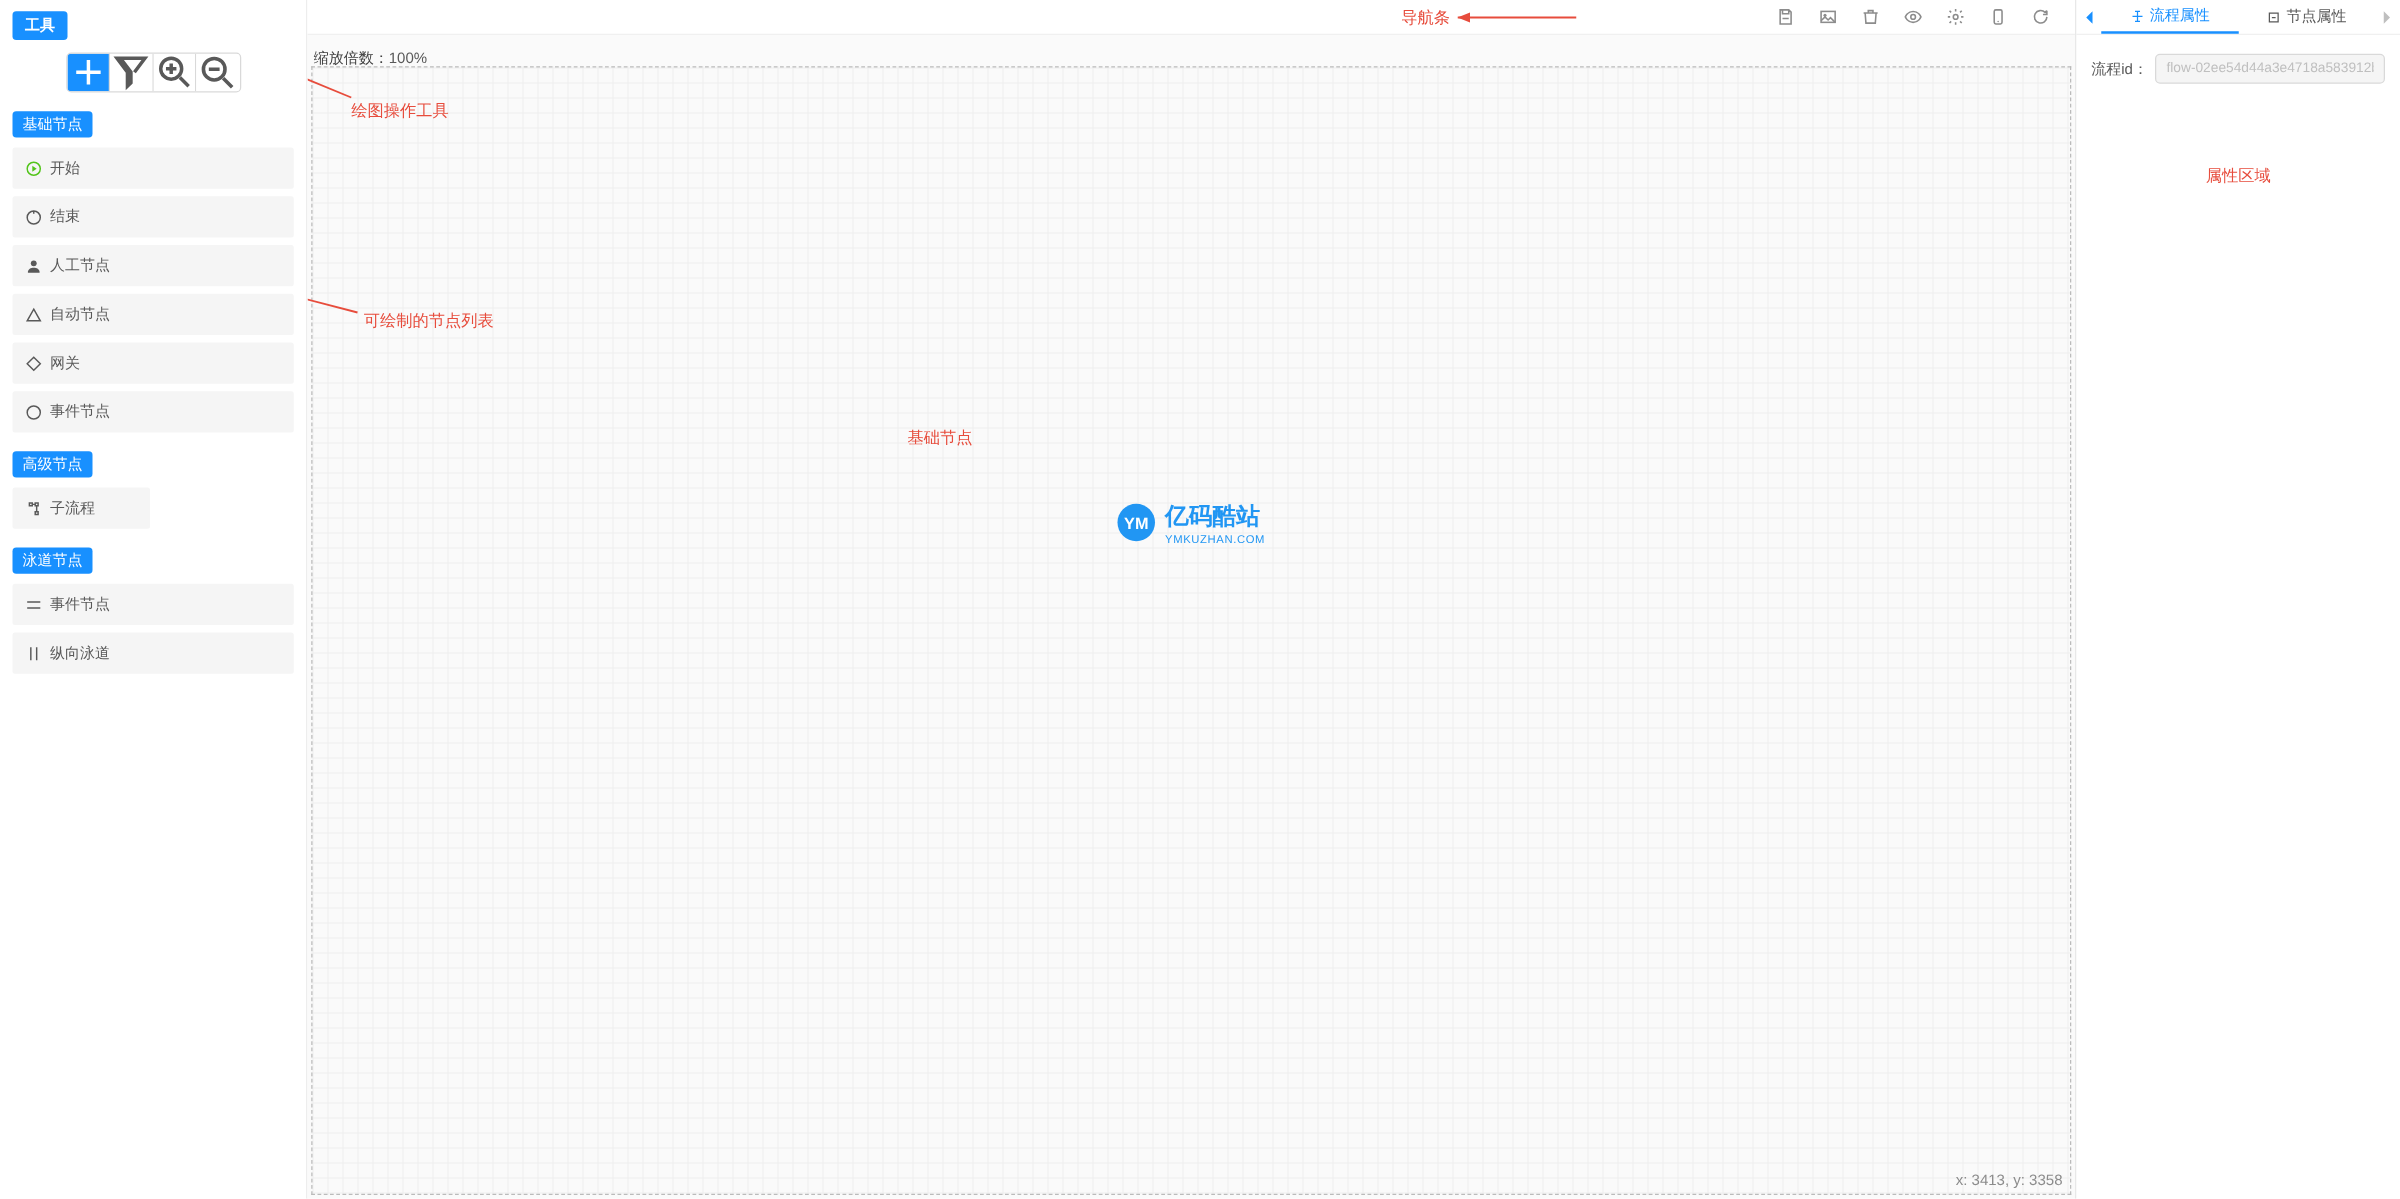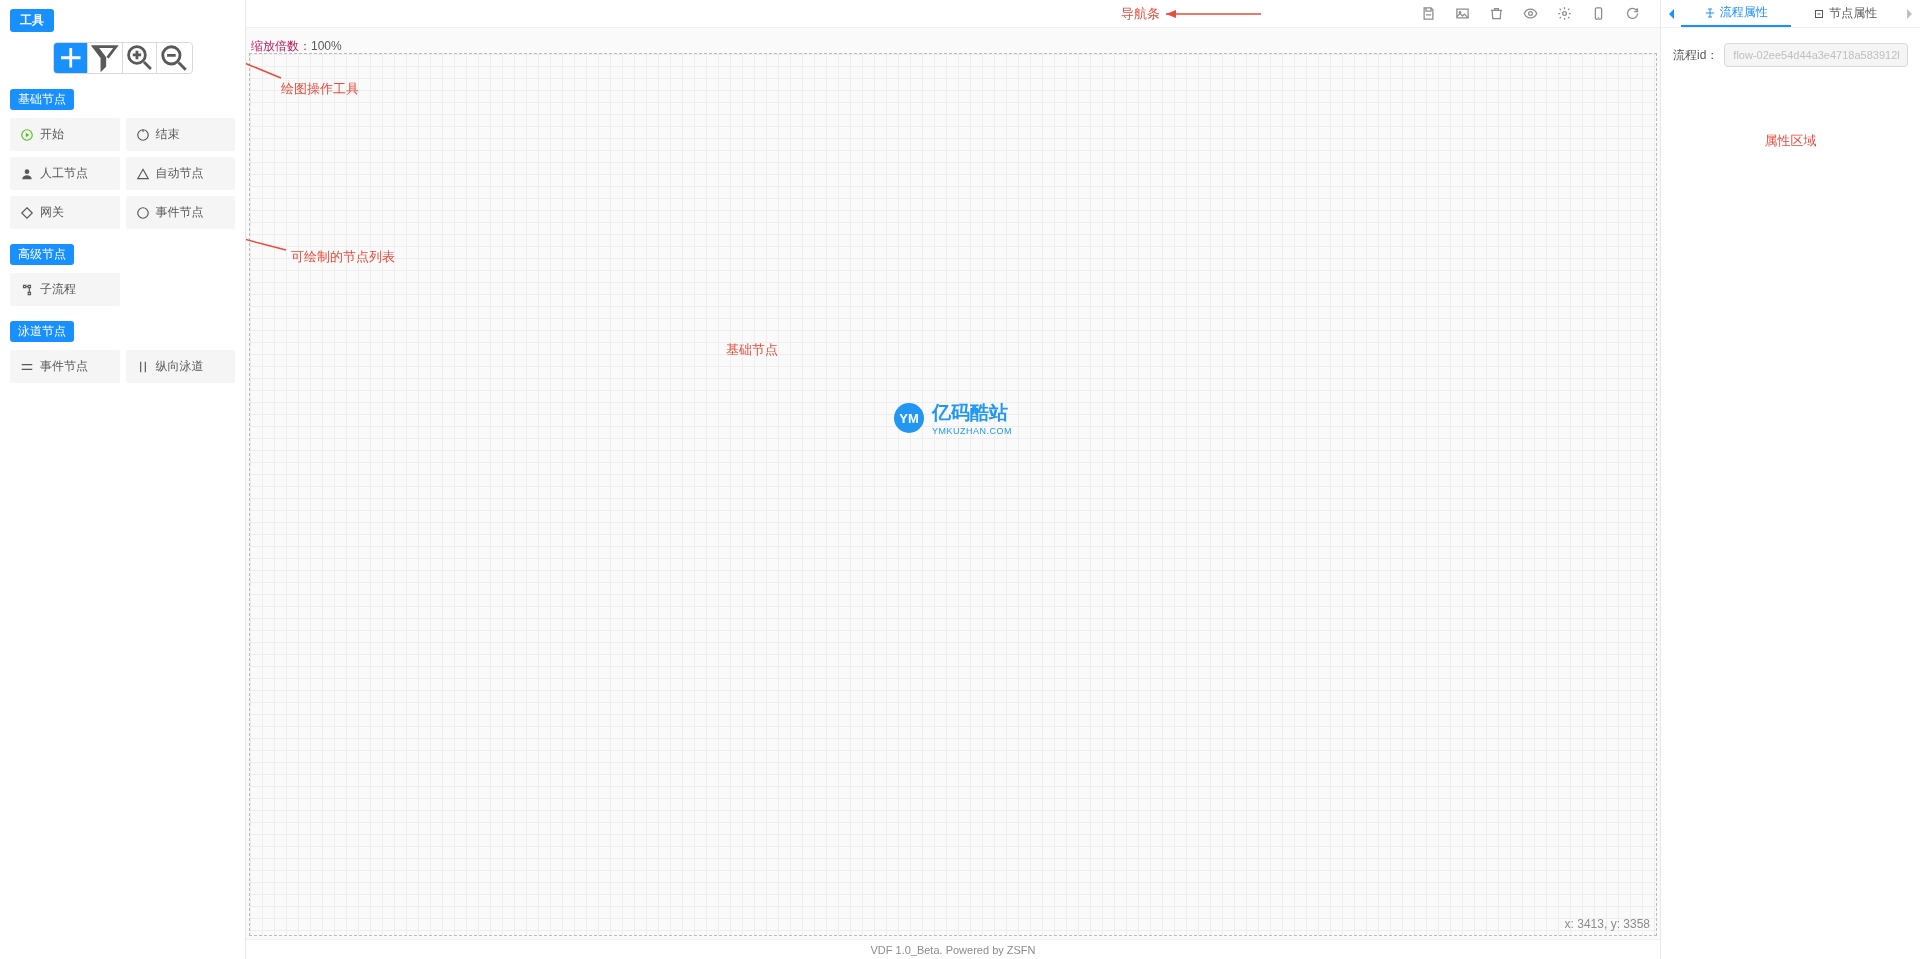--- a/index.html
+++ b/index.html
@@ -8,38 +8,38 @@
     
     
     .sidebar { width: 246px; border-right: 1px solid #e8e8e8; background: #fff; padding: 9px 10px; }
     .tab-header { display: inline-block; background: #1890ff; color: #fff; padding: 3px 10px; border-radius: 3px; font-size: 12px; margin-bottom: 10px; font-weight: bold; }
     .toolbar { display: flex; gap: 0; justify-content: center; margin-bottom: 15px; border: 1px solid #d9d9d9; border-radius: 4px; overflow: hidden; width: 140px; margin-left: auto; margin-right: auto; }
     .toolbar-btn { width: 35px; height: 30px; display: flex; align-items: center; justify-content: center; background: #fff; border: none; border-right: 1px solid #d9d9d9; cursor: pointer; color: #595959; }
     .toolbar-btn:last-child { border-right: none; }
     .toolbar-btn.primary { background: #1890ff; color: #fff; }
     .section-title { display: inline-block; background: #1890ff; color: #fff; padding: 2px 8px; border-radius: 3px; font-size: 12px; margin-bottom: 8px; }
     .section-title.secondary { background: #1890ff; }
-    .node-grid { display: grid; grid-template-columns: 1fr 1fr; gap: 6px; margin-bottom: 15px; }
+    .node-grid { display: grid; grid-template-columns: 1fr; gap: 6px; margin-bottom: 15px; }
     .node-item { background: #f5f5f5; padding: 8px 10px; border-radius: 2px; display: flex; align-items: center; gap: 6px; font-size: 12px; color: #595959; cursor: grab; }
     .node-item svg { width: 14px; height: 14px; flex-shrink: 0; }
     .node-grid.single { grid-template-columns: 1fr 1fr; }
     .node-grid.single .node-item:only-child { grid-column: 1; }
     
     
     .canvas-area { flex: 1; display: flex; flex-direction: column; background: #fff; position: relative; }
     .canvas-header { height: 28px; display: flex; align-items: center; justify-content: flex-end; padding-right: 20px; gap: 18px; background: #fff; border-bottom: 1px solid #f0f0f0; position: relative; }
     .nav-label { color: #e74c3c; font-size: 13px; position: absolute; left: 875px; }
     .nav-arrow { position: absolute; left: 920px; top: 50%; transform: translateY(-50%); }
     .canvas-header .icon-btn { width: 16px; height: 16px; display: flex; align-items: center; justify-content: center; cursor: pointer; color: #8c8c8c; }
     .canvas-header .icon-btn svg { width: 15px; height: 15px; }
     
     .canvas-body { flex: 1; position: relative; background: #fafafa; overflow: hidden; }
     .grid-area { position: absolute; top: 25px; left: 3px; right: 3px; bottom: 3px; border: 1px dashed #bbb; background-image: linear-gradient(#eee 1px, transparent 1px), linear-gradient(90deg, #eee 1px, transparent 1px); background-size: 12px 12px; }
     .zoom-label { position: absolute; top: 10px; left: 5px; font-size: 12px; color: #595959; }
-    .zoom-label span:first-child { color: #be185d; }
+    .zoom-label span:first-child { color: #404040; }
     .coords { position: absolute; bottom: 8px; right: 10px; font-size: 12px; color: #8c8c8c; margin-top: 28px; }
     
     .annotation { color: #e74c3c; font-size: 13px; position: absolute; pointer-events: none; }
     .arrow-line { stroke: #e74c3c; stroke-width: 1.5; fill: none; }
     .arrow-head { fill: #e74c3c; }
     
     .watermark { position: absolute; left: 50%; top: 390px; transform: translate(-50%, -50%); display: flex; align-items: center; gap: 8px; }
     .watermark-logo { width: 30px; height: 30px; background: #2196f3; border-radius: 50%; display: flex; align-items: center; justify-content: center; color: #fff; font-weight: bold; font-size: 13px; }
     .watermark-text { display: flex; flex-direction: column; }
     .watermark-text .cn { color: #2196f3; font-weight: bold; font-size: 19px; }
@@ -236,21 +236,20 @@
         <div class="watermark-logo">YM</div>
         <div class="watermark-text">
           <span class="cn">亿码酷站</span>
           <span class="en">YMKUZHAN.COM</span>
         </div>
       </div>
 
       <div class="coords">x: 3413, y: 3358</div>
     </div>
 
-    <div class="footer">VDF 1.0_Beta. Powered by ZSFN</div>
   </div>
 
   <div class="right-panel">
     <div class="right-tabs">
       <div class="arrow-left">
         <svg width="8" height="12" viewBox="0 0 8 12">
             <path fill="currentColor" d="M7 1L2 6l5 5"></path>
           </svg>
       </div>
       <div class="right-tab active">

